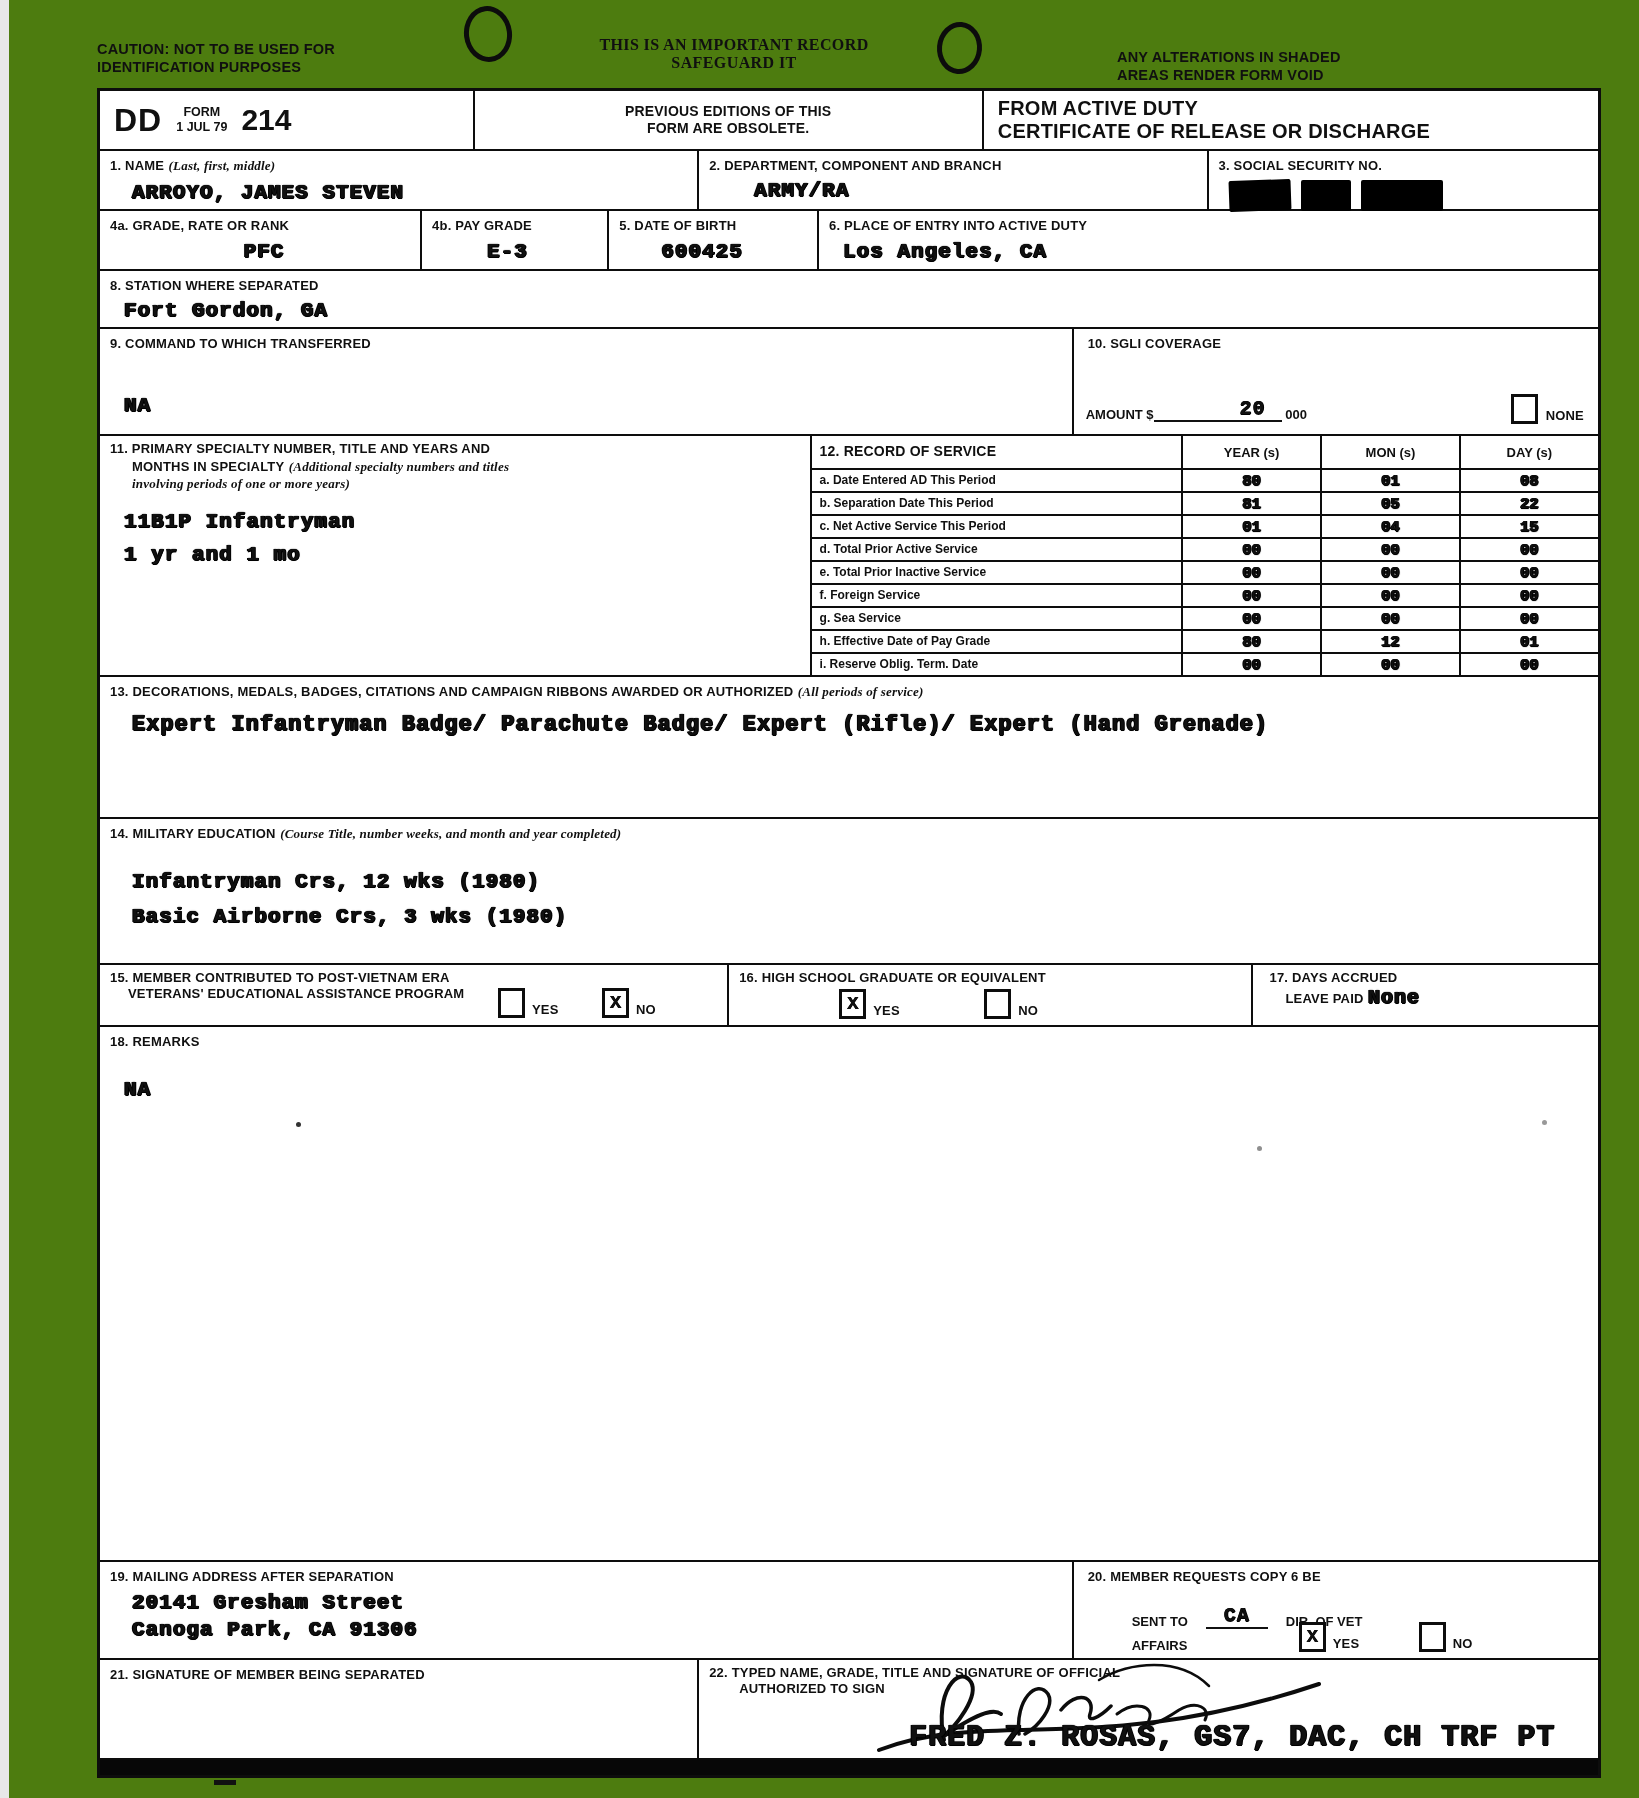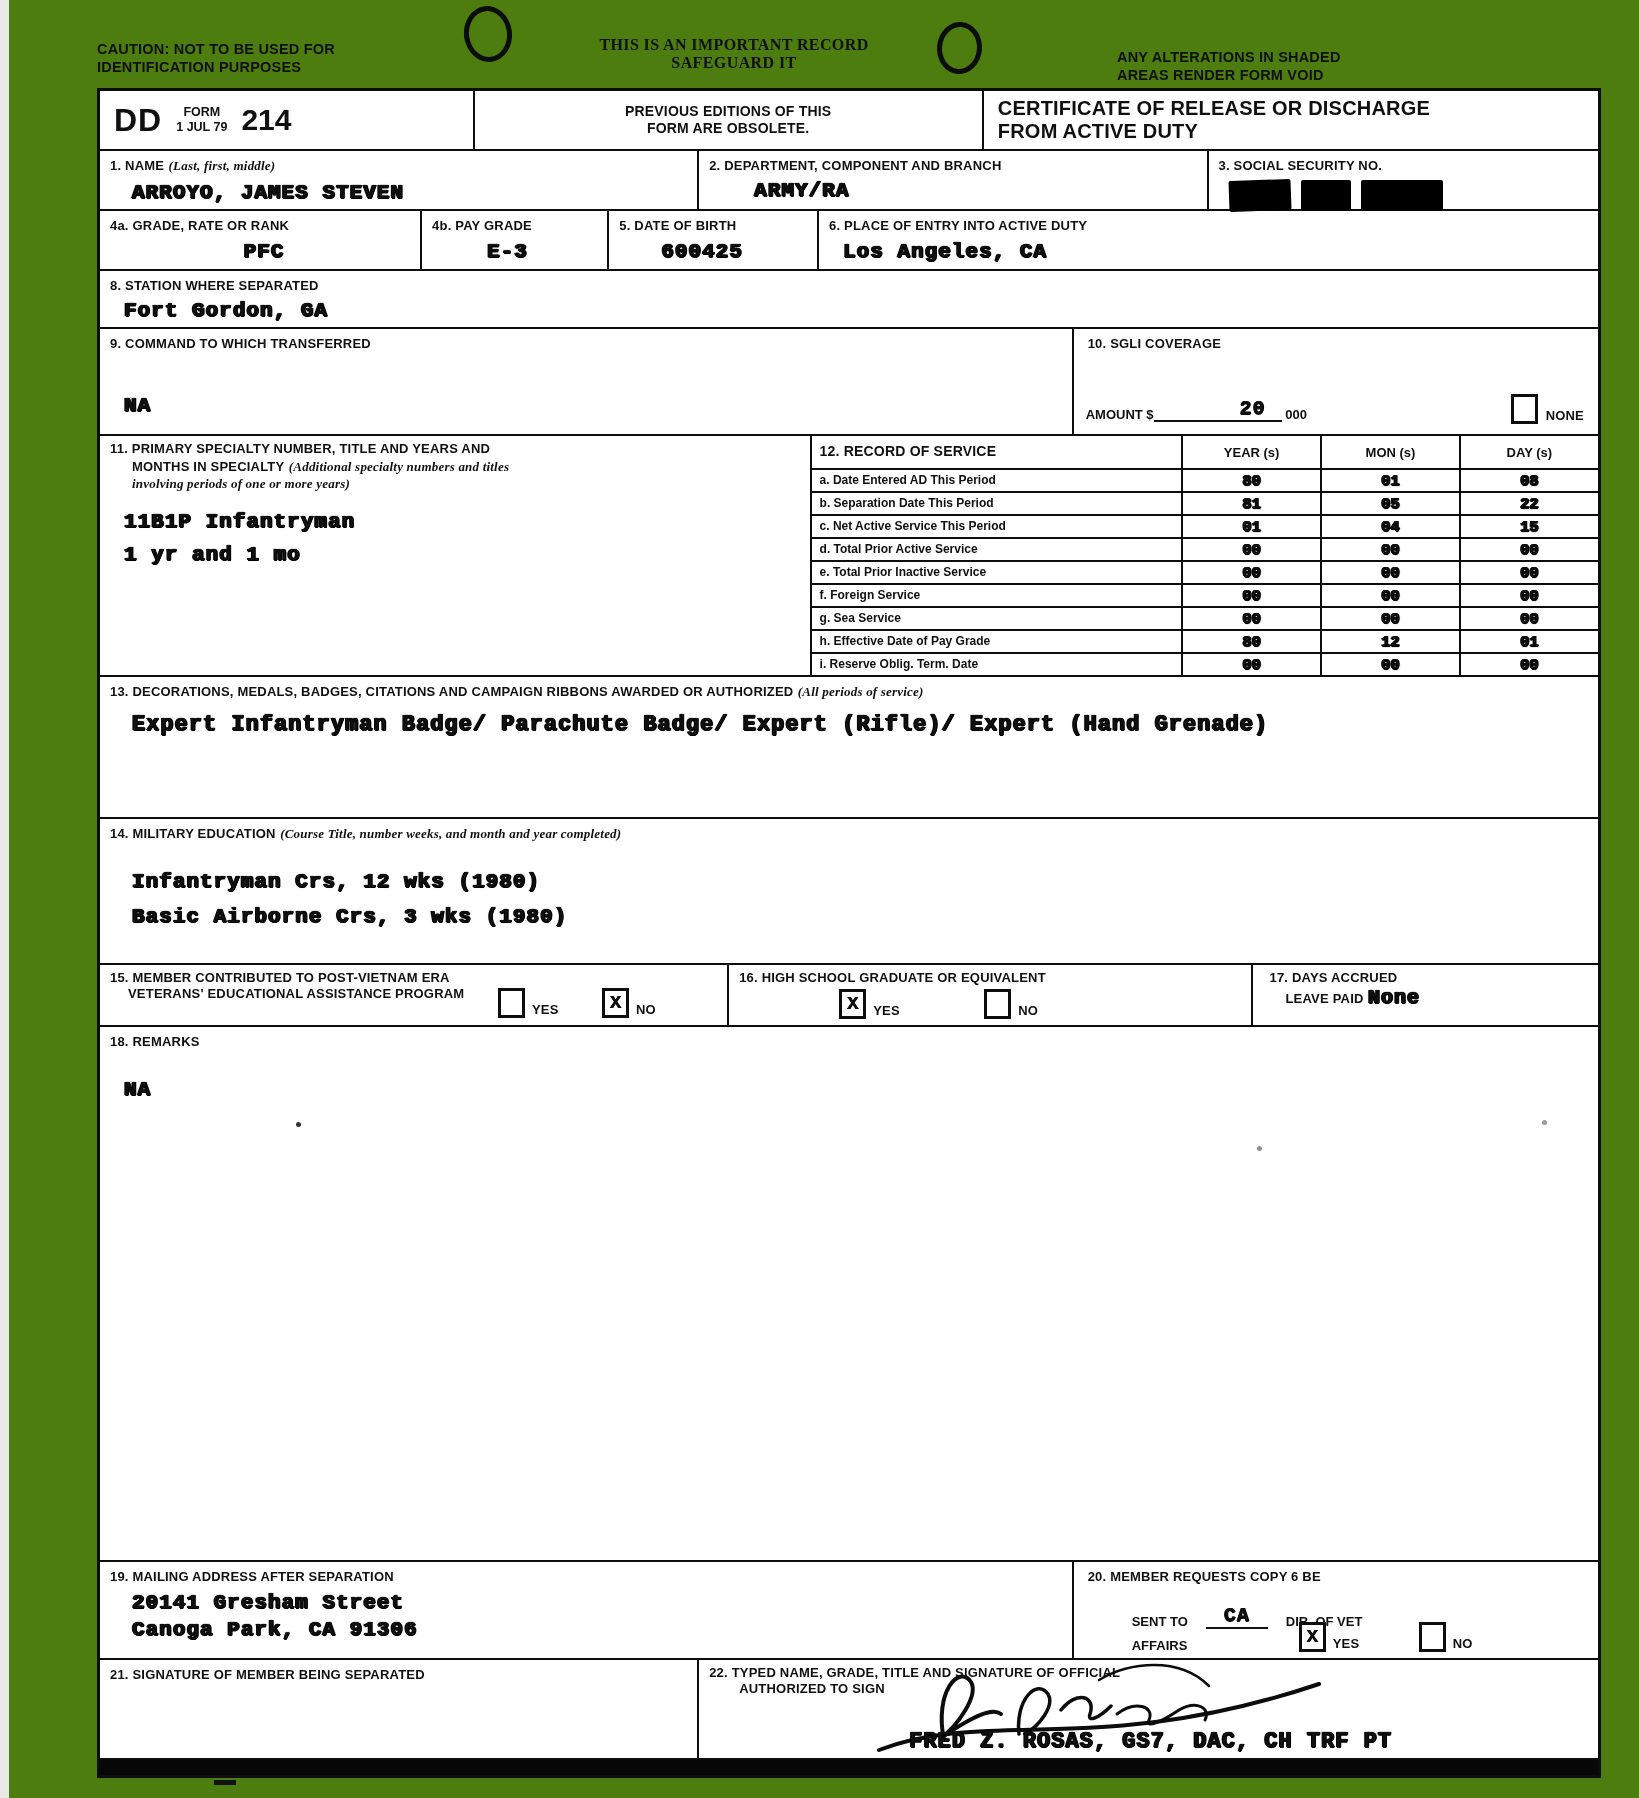--- a/index.html
+++ b/index.html
@@ -87,21 +87,21 @@
               text-shadow:.9px 0 #000, -.9px 0 #000, 0 .9px #000, .5px .5px 1px #000; }
   .rs-collbl { font-size:13px; font-weight:bold; }
 
   
   .sentto-line { position:absolute; left:58px; top:42px; display:flex; align-items:flex-end; gap:18px; font-size:13px; font-weight:bold; }
   .ul-val { display:inline-block; border-bottom:2.5px solid #111; padding:0 18px 0 18px;text-align:center; }
   .affairs-line { position:absolute; left:58px; top:76px; font-size:13px; font-weight:bold; }
 
   
   .sig-svg { position:absolute; left:150px; top:-38px; width:500px; height:140px; pointer-events:none; }
-  .typed-name { position:absolute; left:210px; bottom:4px; font-size:22px; }
+  .typed-name { position:absolute; left:210px; bottom:4px; font-size:30px; }
 
   .bottombar { height:15px; background:#070707; }
   .stray-dash { position:absolute; left:205px; top:1780px; width:22px; height:5px; background:#111; }
   .stray-dot { position:absolute; width:5px; height:5px; background:#333; border-radius:50%; }
   .noise1 { left:287px; top:1122px; }
   .noise2 { left:1248px; top:1146px; opacity:.55; }
   .noise3 { left:1533px; top:1120px; opacity:.5; }
 </style>
 </head>
 <body>
@@ -132,22 +132,22 @@
           <span>FORM</span>
           <span>1 JUL 79</span>
         </span>
         <span class="num214">214</span>
       </div>
       <div class="cell tb-mid lbl">
         <div>PREVIOUS EDITIONS OF THIS</div>
         <div>FORM ARE OBSOLETE.</div>
       </div>
       <div class="cell tb-right">
+        <div>FROM ACTIVE DUTY</div>
         <div>CERTIFICATE OF RELEASE OR DISCHARGE</div>
-        <div>FROM ACTIVE DUTY</div>
       </div>
     </div>
 
     <div class="row h60">
       <div class="cell w40">
         <span class="lbl">1. NAME</span>
         <span class="lbl lbl-it">(Last, first, middle)</span>
         <div class="typed smudge val">ARROYO, JAMES STEVEN</div>
       </div>
       <div class="cell w34">

